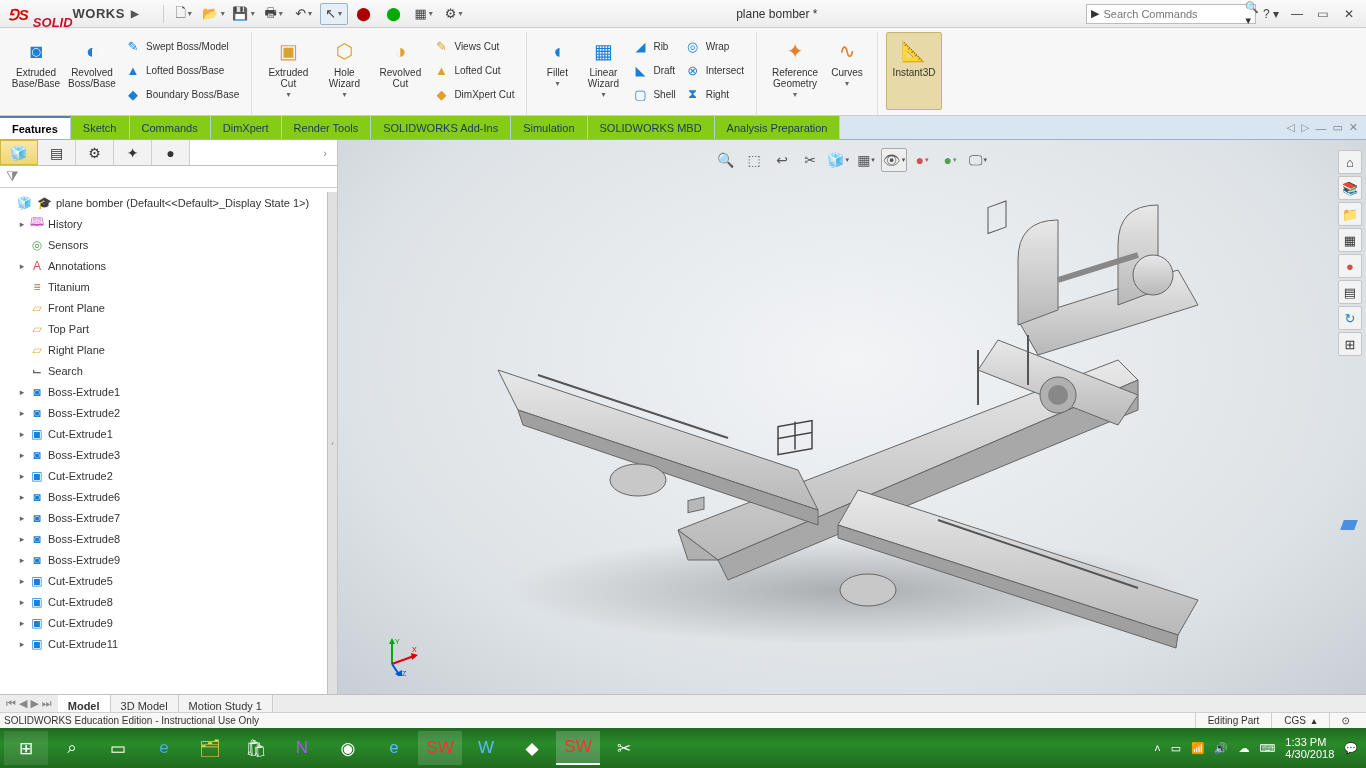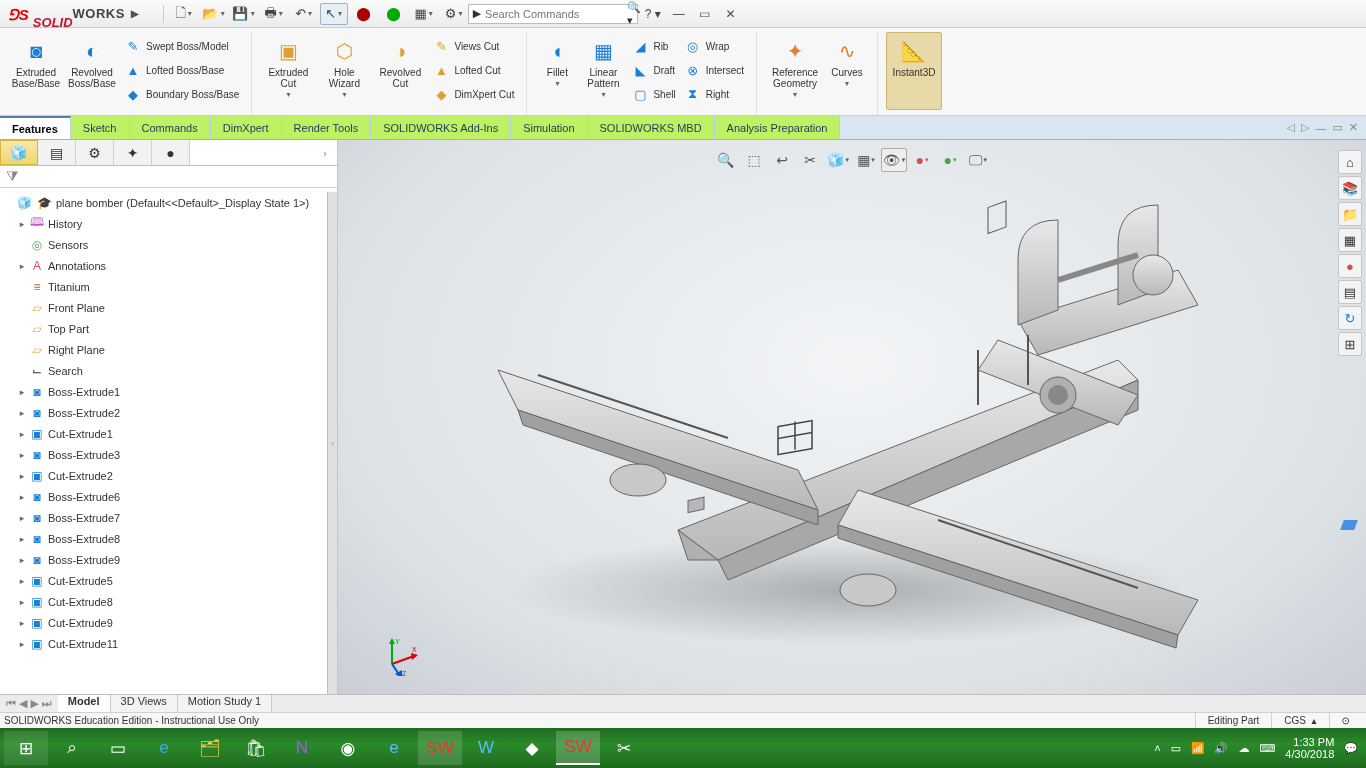--- a/index.html
+++ b/index.html
@@ -28,21 +28,21 @@
 .bigbtn { width:56px; height:78px; display:flex; flex-direction:column; align-items:center; justify-content:flex-start; padding-top:4px; text-align:center; line-height:1.1; font-size:10px; color:#333; border:1px solid transparent; border-radius:2px; }
 .bigbtn.active { background:#e8d9a8; border:1px solid #c9b56f;}
 .bigbtn .bic { width:28px; height:28px; margin-bottom:2px; display:flex; align-items:center; justify-content:center; font-size:20px;}
 .bigbtn .dd { font-size:8px; color:#666; margin-top:2px;}
 .smallcol { display:flex; flex-direction:column; padding-top:2px; }
 .smbtn { height:24px; display:flex; align-items:center; font-size:10px; color:#333; padding:0 4px; white-space:nowrap;}
 .smbtn .sic { width:18px; height:18px; margin-right:4px; display:flex; align-items:center; justify-content:center; font-size:13px;}
 
 
 .tabs { height: 24px; background: #d9e6f2; border-bottom:1px solid #9cb3c9; display:flex; align-items:stretch; }
-.tab { padding:0 12px; display:flex; align-items:center; font-size:11px; border-right:1px solid #b8cce0; color:#1a3a5a; background:#bef264;}
+.tab { padding:0 12px; display:flex; align-items:center; font-size:11px; border-right:1px solid #b8cce0; color:#1a3a5a; background:#84cc16;}
 .tab.active { background:#fff; border-top:2px solid #5a7fa6; font-weight:600; color:#000;}
 .tabs .spacer { flex:1; background:#d9e6f2;}
 .tabs .docwin { display:flex; align-items:center; gap:6px; padding-right:8px; color:#888;}
 
 
 .main { display:flex; height: calc(768px - 28px - 88px - 24px - 18px - 16px - 40px); }
 .sidebar { width: 338px; min-width:338px; background: #fff; border-right: 1px solid #c5c5c5; display:flex; flex-direction:column; position:relative;}
 .sb-toolbar { height:26px; border-bottom:1px solid #c0c0c0; display:flex; align-items:stretch;}
 .sb-toolbar .sbt { width:38px; border-right:1px solid #d0d0d0; display:flex; align-items:center; justify-content:center; font-size:14px; background:#f2f2f2;}
 .sb-toolbar .sbt.first { background:linear-gradient(#f8e7a8,#f0d770); border:1px solid #d4b640;}
@@ -63,35 +63,35 @@
 .view-toolbar .vbtn.drop::after{content:"▾"; font-size:7px; margin-left:1px;}
 .right-panel { position:absolute; top:10px; right:4px; width:24px; display:flex; flex-direction:column; gap:2px;}
 .right-panel .rp { width:24px; height:24px; border:1px solid #c5c5c5; background:#f3f3f3; display:flex; align-items:center; justify-content:center; font-size:13px; border-radius:2px;}
 .triad { position:absolute; bottom:18px; left:42px; width:40px; height:40px;}
 .kite { position:absolute; right:10px; top:380px; width:14px; height:10px; background:#4a90e2; transform: skew(-20deg);}
 .plane-render { position:absolute; left:80px; top:40px; width:820px; height:480px; }
 
 
 .bottomtabs { height:18px; background:#ececec; border-top:1px solid #c0c0c0; display:flex; align-items:stretch; font-size:11px;}
 .bottomtabs .nav { display:flex; align-items:center; padding:0 6px; gap:3px; color:#888;}
-.bottomtabs .btab { padding:0 10px; display:flex; align-items:flex-start; border-right:1px solid #ccc; background:#f3f3f3;}
+.bottomtabs .btab { padding:0 10px; display:flex; align-items:flex-end; border-right:1px solid #ccc; background:#f3f3f3;}
 .bottomtabs .btab.active { background:#fff; font-weight:600;}
 
 
 .statusbar { height:16px; background:#f7f7f7; border-top:1px solid #d0d0d0; display:flex; align-items:center; font-size:10px; color:#333; padding:0 4px;}
 .statusbar .fill { flex:1;}
 .statusbar .cell { padding:0 12px; border-left:1px solid #d0d0d0; height:100%; display:flex; align-items:center;}
 
 
 .taskbar { height:40px; background: linear-gradient(#1f6b1f, #2a8a2a 40%, #1f6b1f); display:flex; align-items:center; padding:0 4px; color:#fff;}
 .taskbar .tbtn { width:44px; height:34px; display:flex; align-items:center; justify-content:center; font-size:17px; margin-right:2px;}
 .taskbar .tbtn.win { background: rgba(255,255,255,0.1);}
 .taskbar .tfill { flex:1;}
 .taskbar .tray { display:flex; align-items:center; gap:10px; font-size:11px; padding-right:4px;}
-.taskbar .clock { text-align:right; line-height:1.1;}
+.taskbar .clock { text-align:left; line-height:1.1;}
 .ic-feat{color:#1a7fd6;}
 .ic-plane{color:#e0a030;}
 .ic-orig{color:#333;}
 .ic-mat{color:#b07030;}
 .ic-hist{color:#c050c0;}
 .ic-sens{color:#50a050;}
 .ic-annot{color:#d05050;}
 </style>
 </head>
 <body>
@@ -109,20 +109,21 @@
     <div class="qbtn drop">📂</div>
     <div class="qbtn drop">💾</div>
     <div class="qbtn drop">🖶</div>
     <div class="qbtn drop">↶</div>
     <div class="qbtn drop" style="border:1px solid #9cb3c9; background:#e6eef6;">↖</div>
     <div class="qbtn" style="color:#a00;">⬤</div>
     <div class="qbtn" style="color:#0a0;">⬤</div>
     <div class="qbtn drop">▦</div>
     <div class="qbtn drop">⚙</div>
   </div>
+  <div class="doc-title">plane bomber *</div>
   <div class="right-tb">
     <div class="search-box">
       <span style="margin-right:4px;">▶</span>
       <input placeholder="Search Commands" style="">
       <span>🔍▾</span>
     </div>
     <div class="winbtn">? ▾</div>
     <div class="winbtn">—</div>
     <div class="winbtn">▭</div>
     <div class="winbtn">✕</div>
@@ -185,21 +186,21 @@
     </div>
   </div>
   <div class="rgroup">
     <div class="bigbtn" style="width:44px;">
         <div class="bic ic-feat">◖</div>
         <span>Fillet</span>
         <span class="dd">▾</span>
       </div>
     <div class="bigbtn" style="width:48px;">
         <div class="bic ic-feat">▦</div>
-        <span>Linear Pattern</span>
+        <span>Linear Wizard</span>
         <span class="dd">▾</span>
       </div>
     <div class="smallcol">
       <div class="smbtn">
           <span class="sic ic-feat">◢</span>
           <span>Rib</span>
         </div>
       <div class="smbtn">
           <span class="sic ic-feat">◣</span>
           <span>Draft</span>
@@ -507,21 +508,21 @@
   <div class="nav">
     <span>⏮</span>
     <span>◀</span>
     <span>▶</span>
     <span>⏭</span>
   </div>
   <div class="btab active">
       <span>Model</span>
     </div>
   <div class="btab">
-      <span>3D Views</span>
+      <span>3D Model</span>
     </div>
   <div class="btab">
       <span>Motion Study 1</span>
     </div>
 </div>
 
 <div class="statusbar">
   <span>SOLIDWORKS Education Edition - Instructional Use Only</span>
   <div class="fill"></div>
   <div class="cell">

